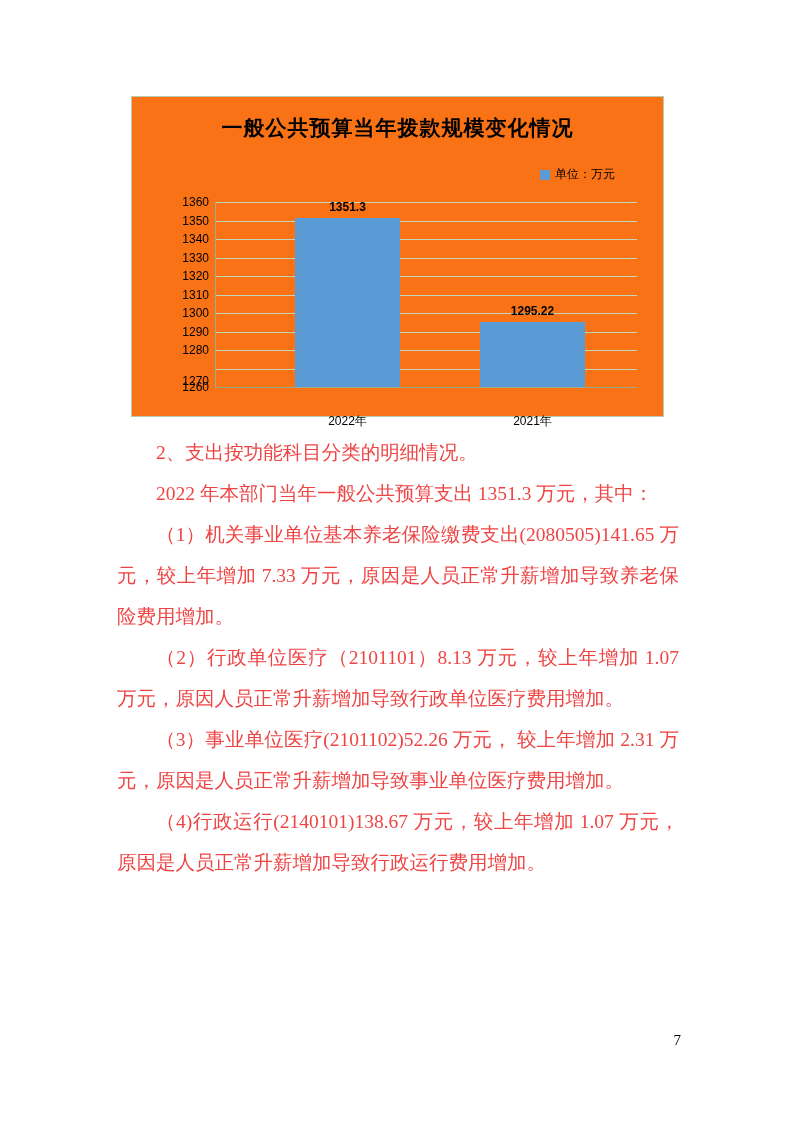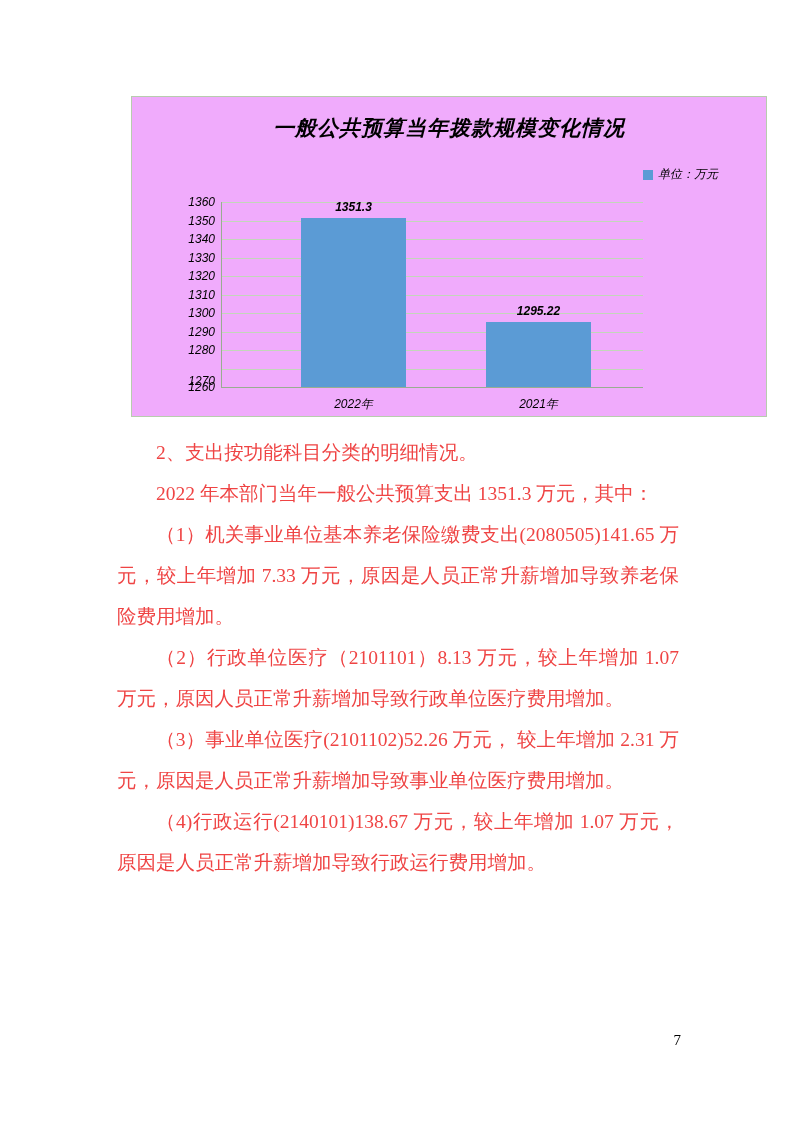--- a/index.html
+++ b/index.html
@@ -20,26 +20,25 @@
     left: 0; top: 0;
     width: 793px;
     height: 1122px;
   }
 
   
   .chart-wrap {
     position: absolute;
     left: 131px;
     top: 96px;
-    width: 636px;
+    width: 533px;
     height: 321px;
-    background: #f0abfc;
+    background: #f97316;
     border: 1px solid #b7ccae;
     box-sizing: border-box;
-    font-style: italic;
   }
   .chart-title {
     position: absolute;
     left: 0;
     top: 17px;
     width: 100%;
     text-align: center;
     font-family: "Liberation Sans", "DejaVu Sans", sans-serif;
     font-weight: bold;
     font-size: 21px;
@@ -59,21 +58,21 @@
   .legend-swatch {
     width: 10px;
     height: 10px;
     background: #5b9bd5;
     margin-right: 5px;
     display: inline-block;
   }
 
   .plot {
     position: absolute;
-    left: 89px;
+    left: 83px;
     top: 105px;
     width: 422px;
     height: 186px;
   }
   .grid-line {
     position: absolute;
     left: 0;
     width: 100%;
     height: 1px;
     background: #c2d6b9;
@@ -117,21 +116,21 @@
     transform: translateX(-50%);
     margin-bottom: 4px;
     font-family: "Liberation Sans", "DejaVu Sans", sans-serif;
     font-size: 12px;
     font-weight: bold;
     white-space: nowrap;
   }
   .xtick {
     position: absolute;
     top: 100%;
-    margin-top: 9px;
+    margin-top: 26px;
     left: 50%;
     transform: translateX(-50%);
     font-family: "Liberation Sans", "DejaVu Sans", sans-serif;
     font-size: 12px;
     white-space: nowrap;
   }
 
   
   .body-text {
     position: absolute;

